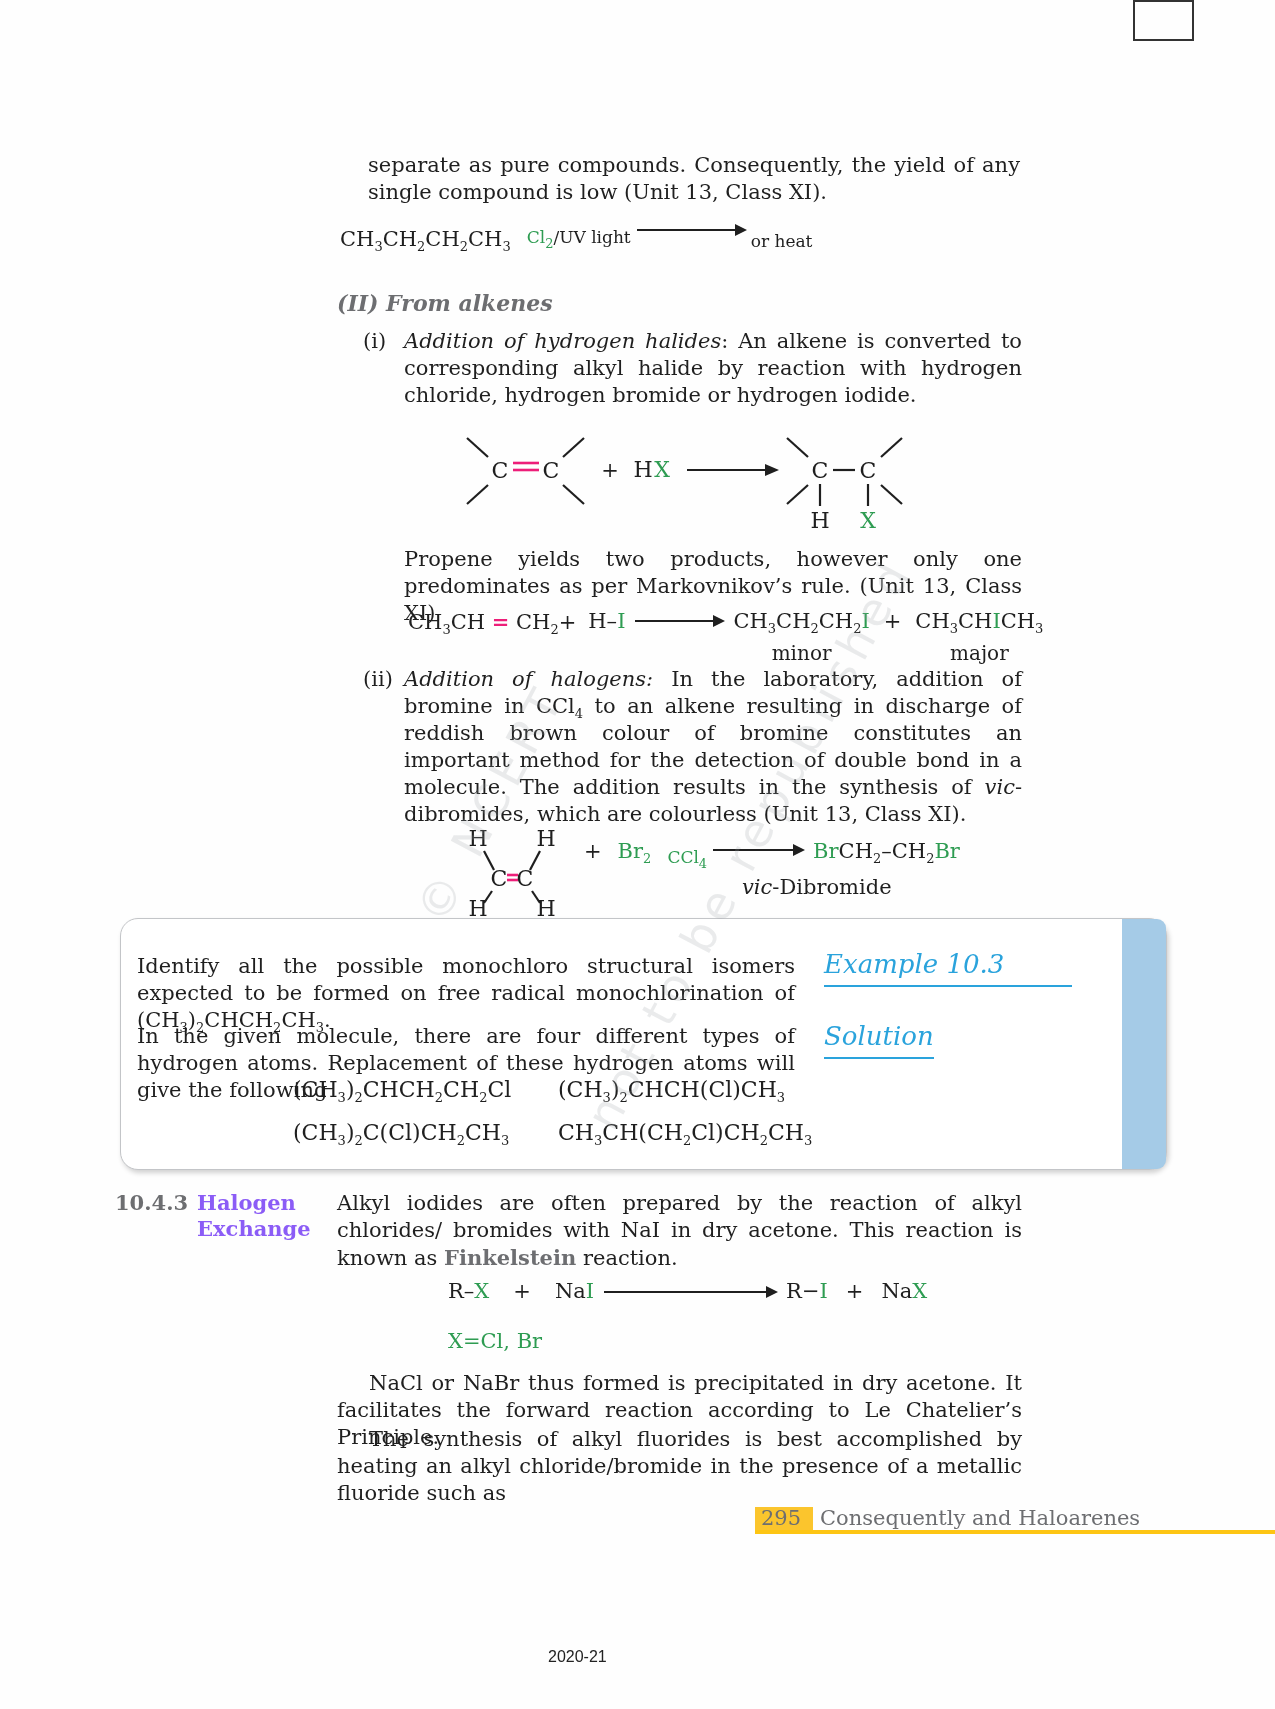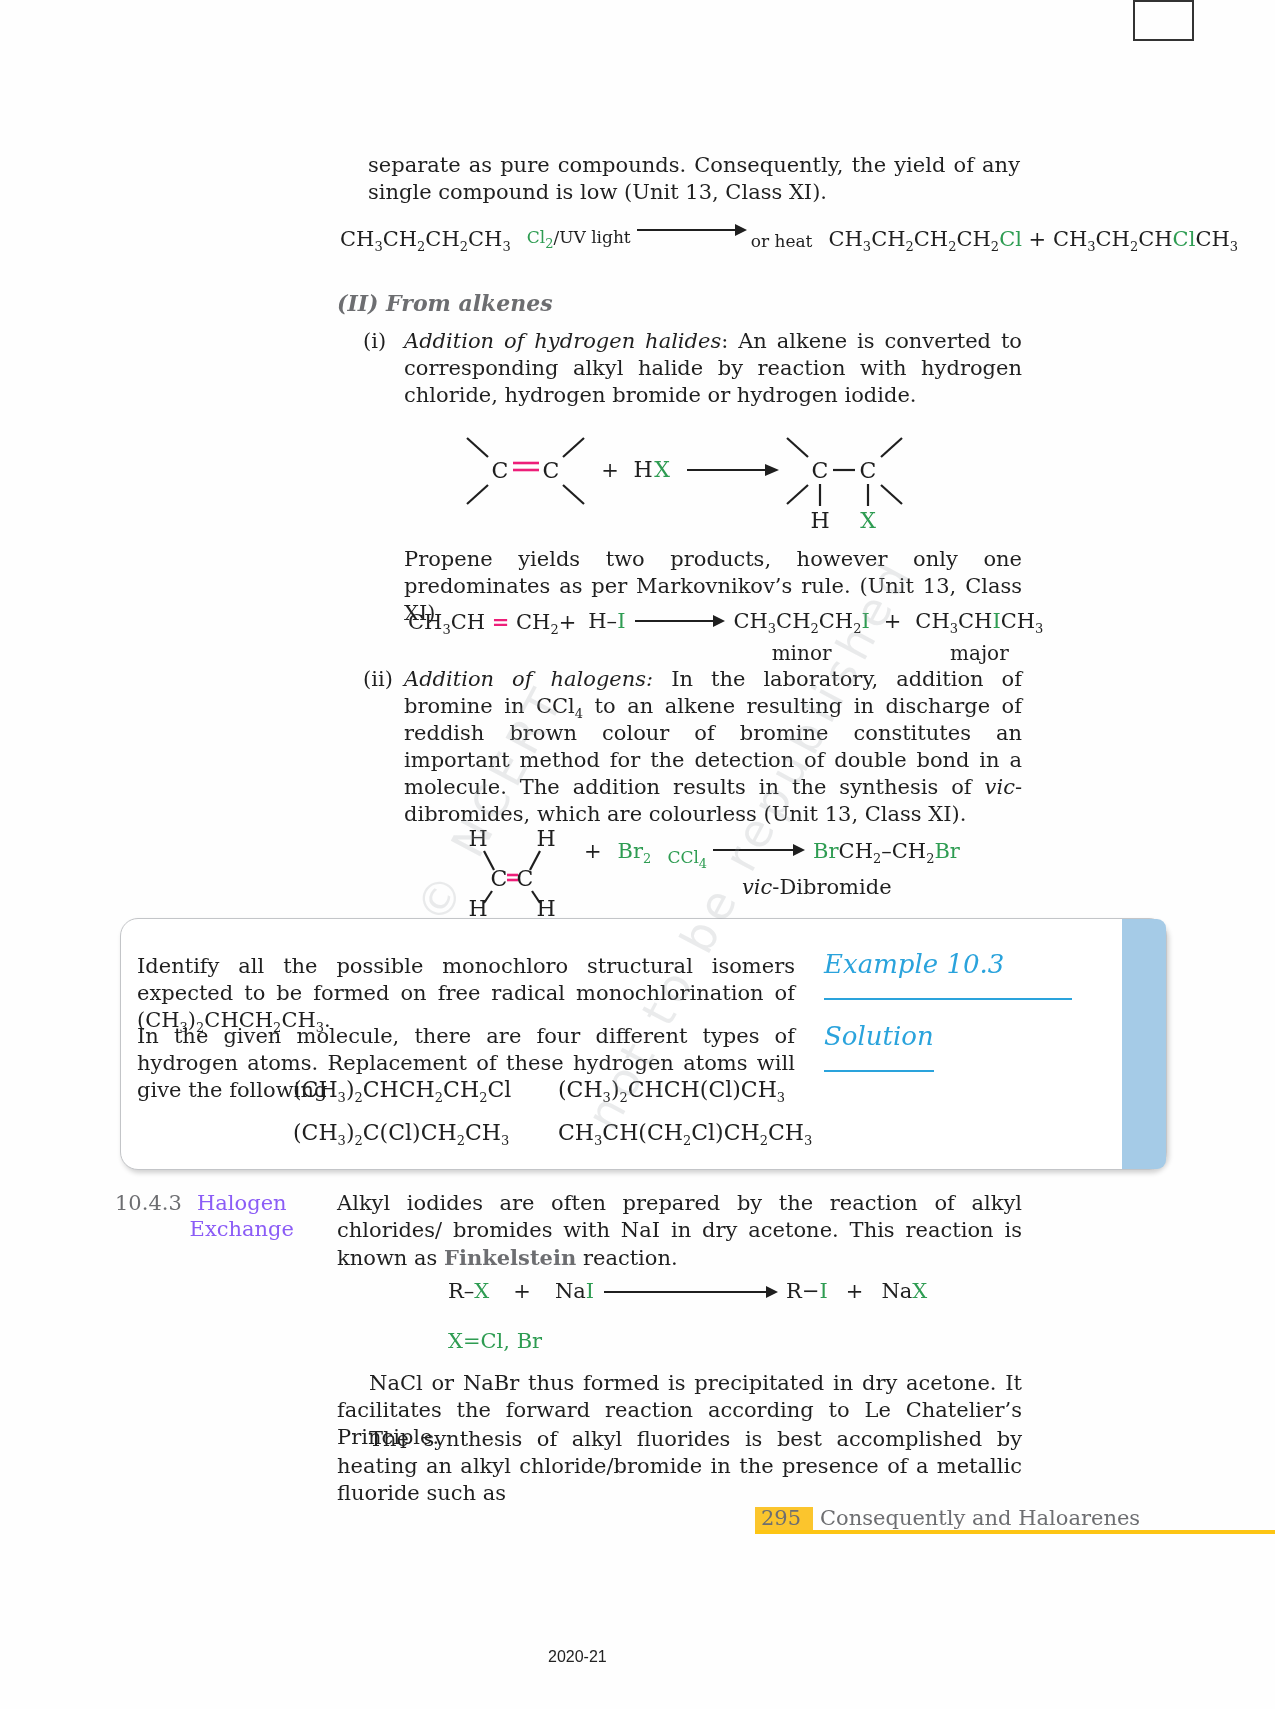--- a/index.html
+++ b/index.html
@@ -41,25 +41,25 @@
   svg line.dbond { stroke:#ed1e79; stroke-width:2.6; }
   
   .ex-box {
     position:absolute; left:120px; top:918px; width:1045px; height:250px;
     background:#fff; border:1px solid #c3c5c8; border-radius:18px;
     box-shadow:2px 3px 5px rgba(0,0,0,.18);
   }
   .ex-bar { position:absolute; top:0; right:0; width:44px; height:100%; background:#a5cbe7; border-radius:0 9px 9px 0; }
   .script-label {
     position:absolute; font-style:italic; color:#2aa3dc; font-size:26px; line-height:30px;
-    border-bottom:2px solid #2aa3dc; padding-bottom:19px;
+    border-bottom:2px solid #2aa3dc; padding-bottom:6px;
   }
   .ex-formulas { position:absolute; left:172px; top:158px; display:grid; grid-template-columns:265px auto; row-gap:17px; font-size:22px; line-height:26px; }
   
-  .sec-head { position:absolute; left:115px; top:1190px; width:225px; font-weight:normal; display:flex; line-height:26px;text-align:center; }
+  .sec-head { position:absolute; left:115px; top:1190px; width:225px; font-weight:bold; display:flex; gap:9px; line-height:26px; }
   .sec-head .num { color:#6d6e71; }
   .sec-head .ttl { color:#8b5cf6; width:120px; }
   
   .footer-hl { position:absolute; left:755px; top:1507px; width:58px; height:27px; background:#fbc52d; }
   .footer-rule { position:absolute; left:755px; top:1530px; width:520px; height:4px; background:#fdc513; }
   .footer-txt { position:absolute; top:1505px; color:#6d6e71; font-size:21px; }
   .year { position:absolute; left:548px; top:1643px; font-family:"Liberation Sans","DejaVu Sans",sans-serif; font-size:16px; color:#222; }
   .corner-mark { position:absolute; left:1133px; top:0px; width:57px; height:37px; border:2px solid #333; background:transparent; }
   .wm { position:absolute; color:#9aa0a4; opacity:.20; font-size:46px; letter-spacing:7px; white-space:nowrap;
         transform:rotate(-62deg); font-family:"DejaVu Sans","Liberation Sans",sans-serif; pointer-events:none; z-index:9; }
@@ -73,21 +73,20 @@
 
   <div class="abs para just" style="left:368px; top:152px; width:652px;">separate as pure compounds. Consequently, the yield of any single compound is low (Unit 13, Class XI).</div>
 
   <div class="rxn" style="left:340px; top:226px;">
     <span>CH<sub>3</sub>CH<sub>2</sub>CH<sub>2</sub>CH<sub>3</sub></span>
     <span class="arrow">
       <span class="lab"><span class="g">Cl<sub>2</sub></span>/UV light</span>
       <span class="shaft" style="min-width:108px;"></span>
       <span class="lab below">or heat</span>
     </span>
-    <span>CH<sub>3</sub>CH<sub>2</sub>CH<sub>2</sub>CH<sub>2</sub><span class="g">Cl</span> + CH<sub>3</sub>CH<sub>2</sub>CH<span class="g">Cl</span>CH<sub>3</sub></span>
   </div>
 
   <div class="abs heading-gray" style="left:337px; top:290px;">(II) From  alkenes</div>
 
   <div class="abs item" style="left:363px; top:328px; width:659px;">
     <span class="ilabel">(i)</span>
     <span class="ibody"><i>Addition of hydrogen halides</i>: An alkene is converted to corresponding alkyl halide by reaction with hydrogen chloride, hydrogen bromide or hydrogen iodide.</span>
   </div>
 
   <svg class="abs" style="left:455px; top:430px;" width="450" height="104" viewBox="0 0 450 104">

